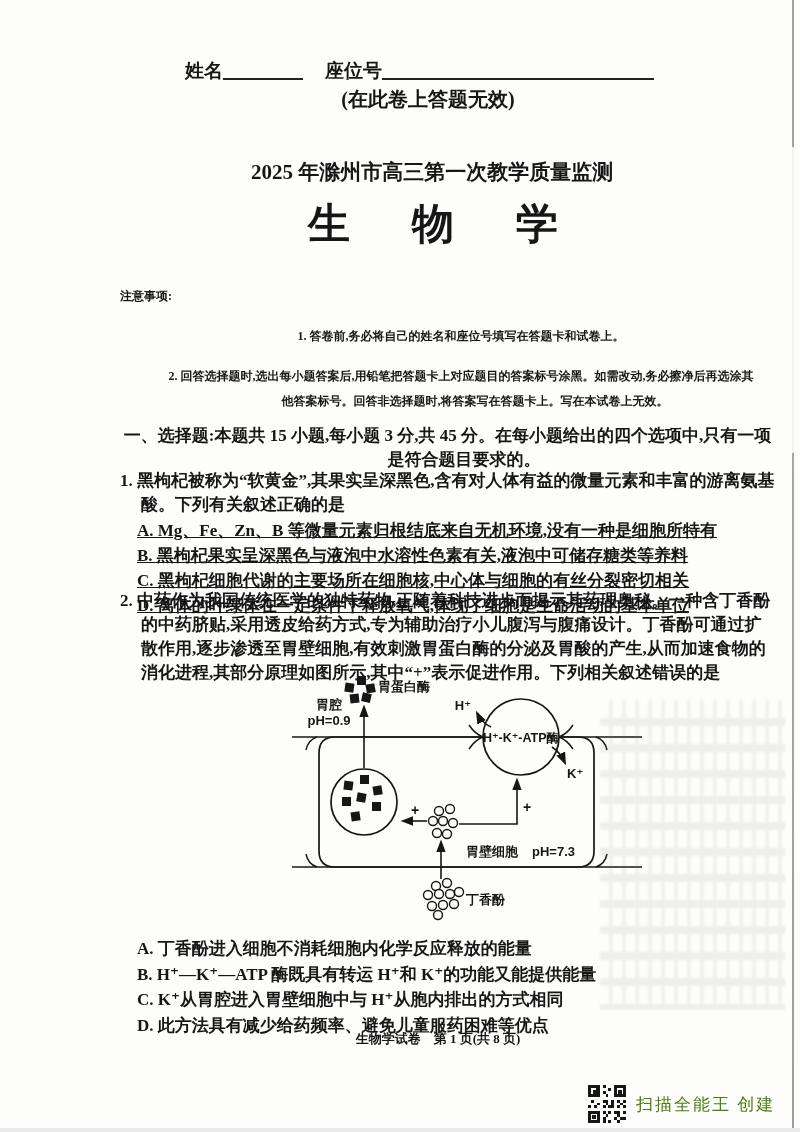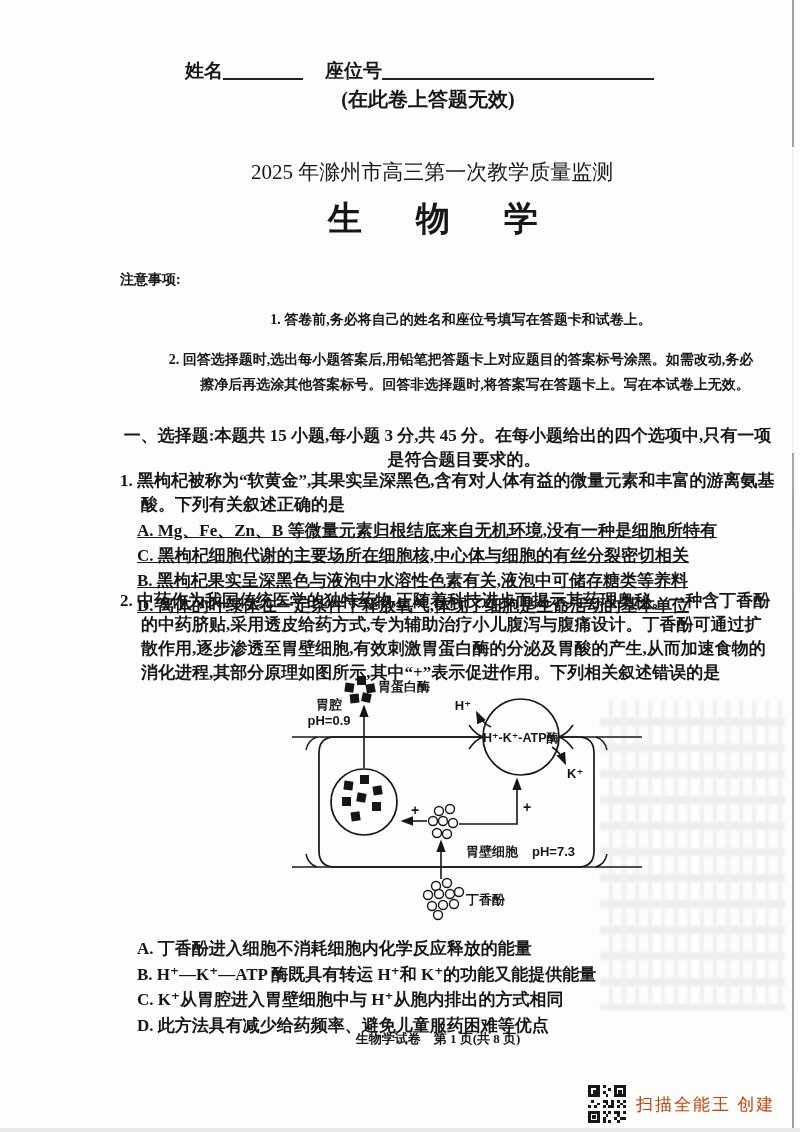--- a/index.html
+++ b/index.html
@@ -10,43 +10,43 @@
     -webkit-font-smoothing:antialiased;
   }
   .page *{box-sizing:border-box;}
   .abs{position:absolute;}
   
   .header-row{left:185px;top:58px;font-size:19px;font-weight:700;white-space:nowrap;}
   .fill-line{display:inline-block;border-bottom:2px solid #222;height:20px;vertical-align:-3px;}
   .nm-line{width:80px;margin-right:22px;}
   .seat-line{width:272px;}
   .invalid-note{left:428px;top:86px;transform:translateX(-50%);font-size:20px;font-weight:700;white-space:nowrap;}
-  .exam-title{left:432px;top:158px;transform:translateX(-50%);font-size:21px;font-weight:400;white-space:nowrap;}
-  .subject-title{left:438px;top:196px;transform:translateX(-50%);font-size:34px;font-weight:700;letter-spacing:10px;white-space:nowrap;}
-  
-  .notices{left:120px;top:267px;width:652px;font-size:14px;line-height:25px;}
+  .exam-title{left:432px;top:158px;transform:translateX(-50%);font-size:21px;font-weight:700;white-space:nowrap;}
+  .subject-title{left:438px;top:196px;transform:translateX(-50%);font-size:42px;font-weight:700;letter-spacing:10px;white-space:nowrap;}
+  
+  .notices{left:120px;top:284px;width:652px;font-size:12px;line-height:25px;}
   .notices-heading{font-weight:700;margin:0 0 3px 0;}
   .notice-item{margin:15px;padding-left:58px;text-indent:-28px;font-weight:600;text-align:center;}
   
   .section-block{left:120px;top:424px;width:655px;font-size:17px;line-height:24px;text-align:center;}
   .section-heading{margin:0;padding-left:33px;text-indent:-33px;font-weight:700;}
   .q1-block{left:120px;top:469px;width:655px;font-size:17px;line-height:24px;}
   .q2-block{left:120px;top:589px;width:658px;font-size:17px;line-height:24px;}
   .stem{margin:0;padding-left:21px;text-indent:-21px;font-weight:600;}
   .options{margin-top:1px;padding-left:17px;}
   .options p{margin:0;line-height:25px;font-weight:600;text-decoration:underline;}
   .q2-options{left:137px;top:936px;width:645px;font-size:17px;}
   .q2-options p{margin:0;line-height:25.5px;font-weight:600;}
   
   .diagram{left:284px;top:674px;}
   .diagram text{font-family:"Liberation Sans","DejaVu Sans",sans-serif;font-weight:700;fill:#161616;}
   
   .page-footer{left:438px;top:1030px;transform:translateX(-50%);font-size:13px;font-weight:700;white-space:nowrap;}
   .scanner-mark{left:588px;top:1085px;display:flex;align-items:center;gap:10px;}
-  .scanner-text{font-size:17px;color:#c2410c;letter-spacing:2px;white-space:nowrap;}
+  .scanner-text{font-size:17px;color:#4d7c0f;letter-spacing:2px;white-space:nowrap;}
   
   .edge-line{left:792px;top:0;width:2px;height:1132px;opacity:.55;
     background:linear-gradient(to bottom,#555 0%,#555 13%,rgba(85,85,85,.12) 13%,rgba(85,85,85,.12) 40%,#5d5d5d 40%,#4f4f4f 100%);}
   .bleed-noise{left:600px;top:700px;width:185px;height:310px;opacity:.07;filter:blur(1px);
     background:
       repeating-linear-gradient(to bottom,transparent 0 18px,#333 18px 26px),
       repeating-linear-gradient(to right,transparent 0 9px,#555 9px 13px);
   }
 </style>
 </head>
@@ -70,22 +70,22 @@
   </div>
 
   <div class="abs section-block">
     <p class="section-heading">一、选择题:本题共 15 小题,每小题 3 分,共 45 分。在每小题给出的四个选项中,只有一项是符合题目要求的。</p>
   </div>
 
   <div class="abs q1-block">
     <p class="stem">1. 黑枸杞被称为“软黄金”,其果实呈深黑色,含有对人体有益的微量元素和丰富的游离氨基酸。下列有关叙述正确的是</p>
     <div class="options">
       <p>A. Mg、Fe、Zn、B 等微量元素归根结底来自无机环境,没有一种是细胞所特有</p>
+      <p>B. 黑枸杞果实呈深黑色与液泡中水溶性色素有关,液泡中可储存糖类等养料</p>
       <p>C. 黑枸杞细胞代谢的主要场所在细胞核,中心体与细胞的有丝分裂密切相关</p>
-      <p>B. 黑枸杞果实呈深黑色与液泡中水溶性色素有关,液泡中可储存糖类等养料</p>
       <p>D. 离体的叶绿体在一定条件下释放氧气,体现了细胞是生命活动的基本单位</p>
     </div>
   </div>
 
   <div class="abs q2-block">
     <p class="stem">2. 中药作为我国传统医学的独特药物,正随着科技进步而揭示其药理奥秘。一种含丁香酚的中药脐贴,采用透皮给药方式,专为辅助治疗小儿腹泻与腹痛设计。丁香酚可通过扩散作用,逐步渗透至胃壁细胞,有效刺激胃蛋白酶的分泌及胃酸的产生,从而加速食物的消化进程,其部分原理如图所示,其中“+”表示促进作用。下列相关叙述错误的是</p>
   </div>
 
   <svg class="abs diagram" width="404" height="250" viewBox="0 0 404 250">
     <defs>

